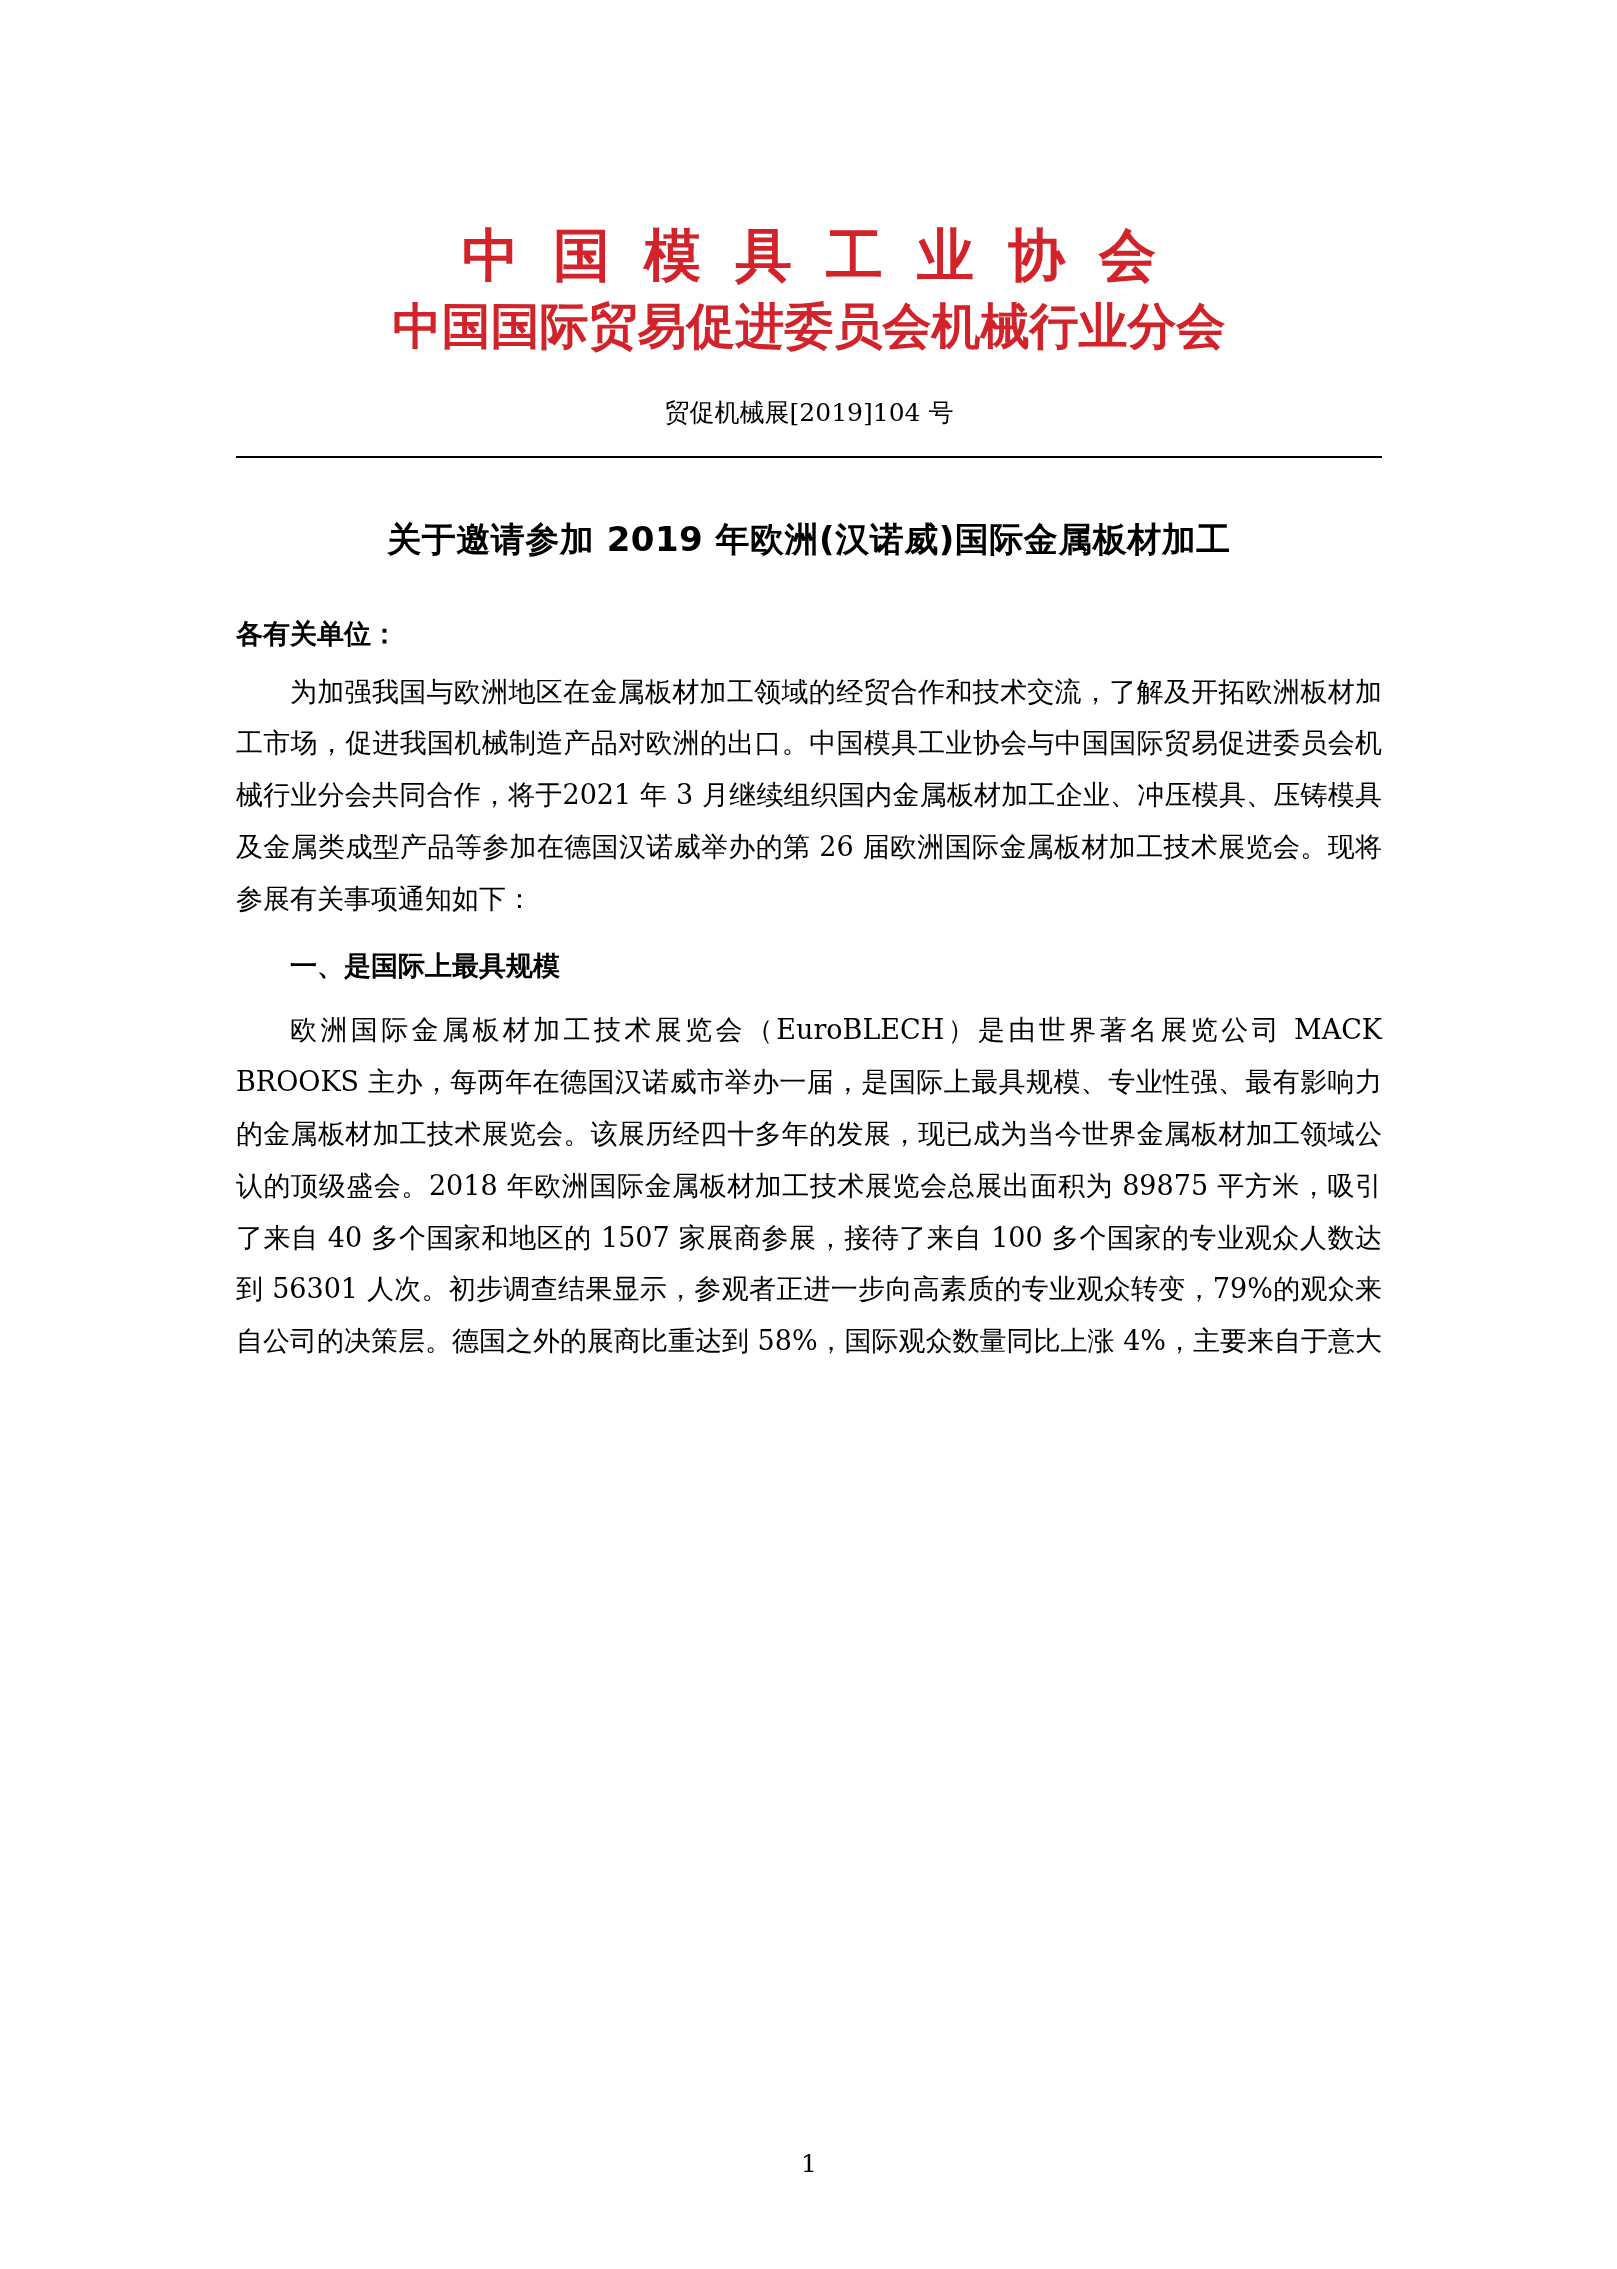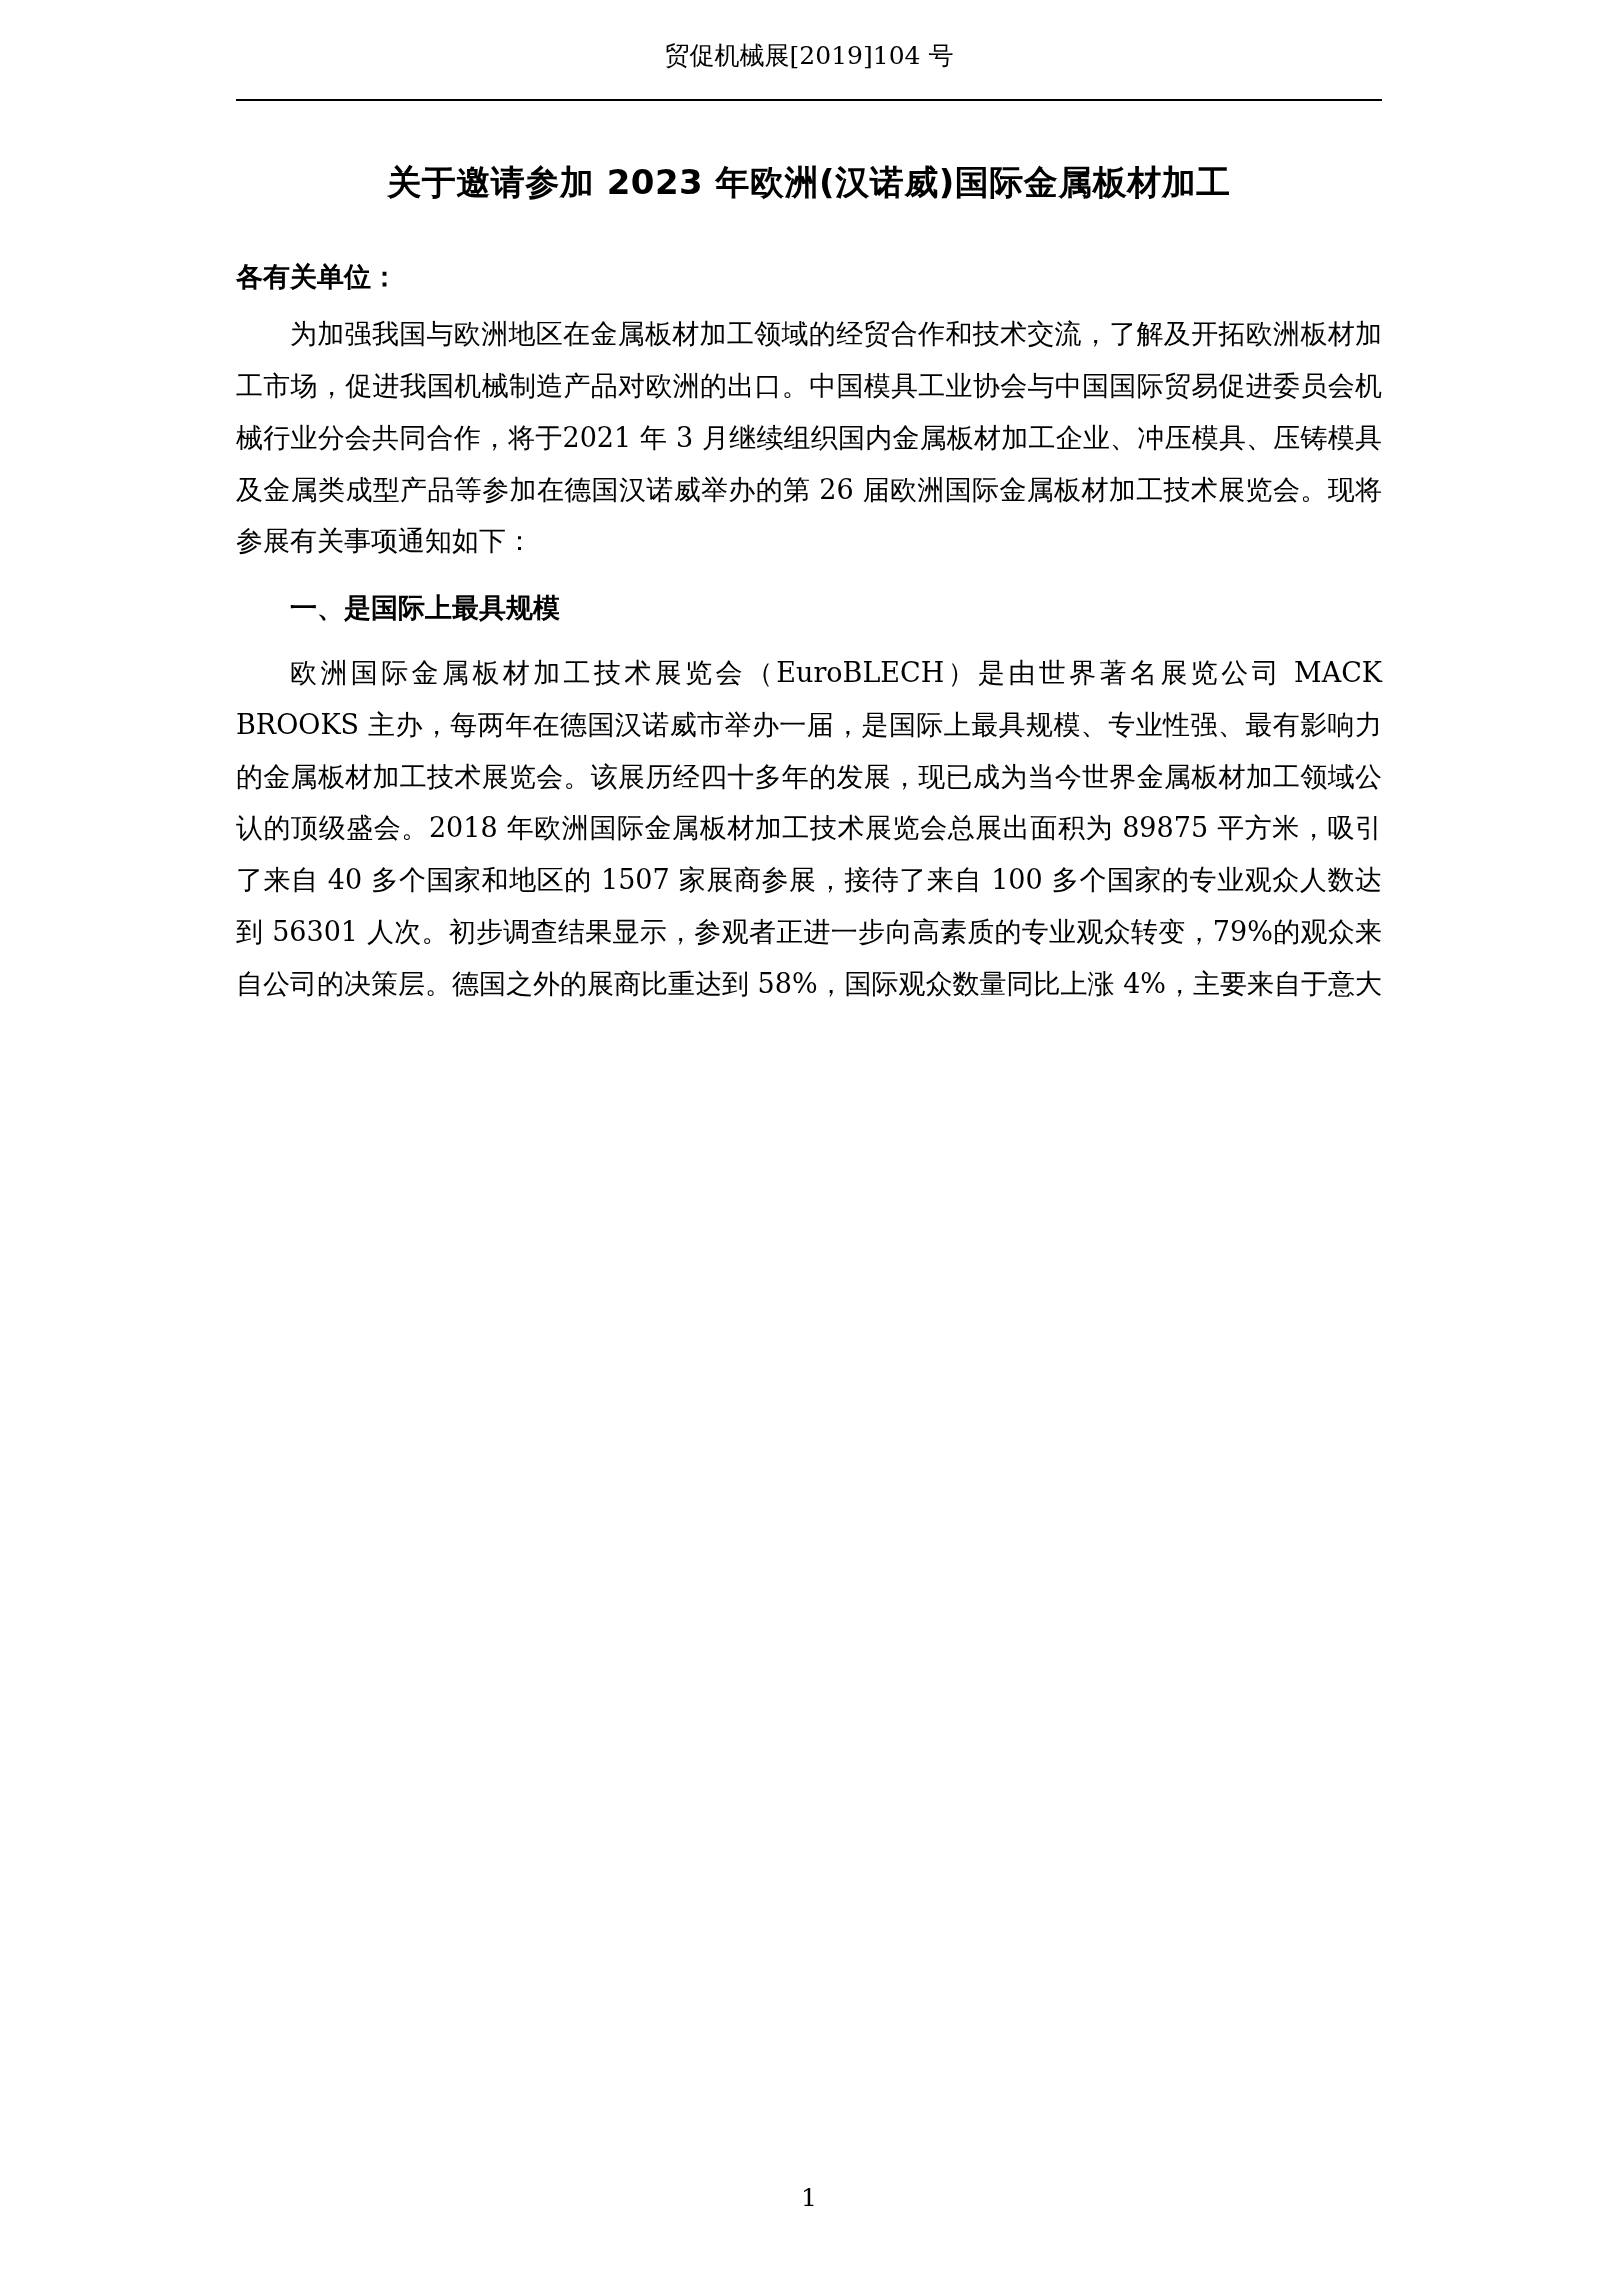--- a/index.html
+++ b/index.html
@@ -100,29 +100,33 @@
     width: 100%;
     text-align: center;
     font-size: 25px;
   }
 </style>
 </head>
 <body>
 
 <div class="page">
 
+  <div class="masthead">
+    <div class="org-line1">中国模具工业协会</div>
+    <div class="org-line2">中国国际贸易促进委员会机械行业分会</div>
+  </div>
 
   <div class="doc-numbers">
     <div>贸促机械展[2019]104 号</div>
   </div>
 
   <hr class="divider">
 
   <div class="doc-title">
-    <span class="tl">关于邀请参加 2023 年欧洲(汉诺威)国际金属板材加工</span>
+    <span class="tl">关于邀请参加 2019 年欧洲(汉诺威)国际金属板材加工</span>
   </div>
 
   <div class="salutation">各有关单位：</div>
 
   <p class="body-para">为加强我国与欧洲地区在金属板材加工领域的经贸合作和技术交流，了解及开拓欧洲板材加工市场，促进我国机械制造产品对欧洲的出口。中国模具工业协会与中国国际贸易促进委员会机械行业分会共同合作，将于2021 年 3  月继续组织国内金属板材加工企业、冲压模具、压铸模具及金属类成型产品等参加在德国汉诺威举办的第 26 届欧洲国际金属板材加工技术展览会。现将参展有关事项通知如下：</p>
 
   <div class="section-heading">一、是国际上最具规模</div>
 
   <p class="body-para">欧洲国际金属板材加工技术展览会（EuroBLECH）是由世界著名展览公司 MACK　BROOKS 主办，每两年在德国汉诺威市举办一届，是国际上最具规模、专业性强、最有影响力的金属板材加工技术展览会。该展历经四十多年的发展，现已成为当今世界金属板材加工领域公认的顶级盛会。2018 年欧洲国际金属板材加工技术展览会总展出面积为 89875 平方米，吸引了来自 40 多个国家和地区的 1507 家展商参展，接待了来自 100 多个国家的专业观众人数达到 56301 人次。初步调查结果显示，参观者正进一步向高素质的专业观众转变，79%的观众来自公司的决策层。德国之外的展商比重达到 58%，国际观众数量同比上涨 4%，主要来自于意大</p>
 

